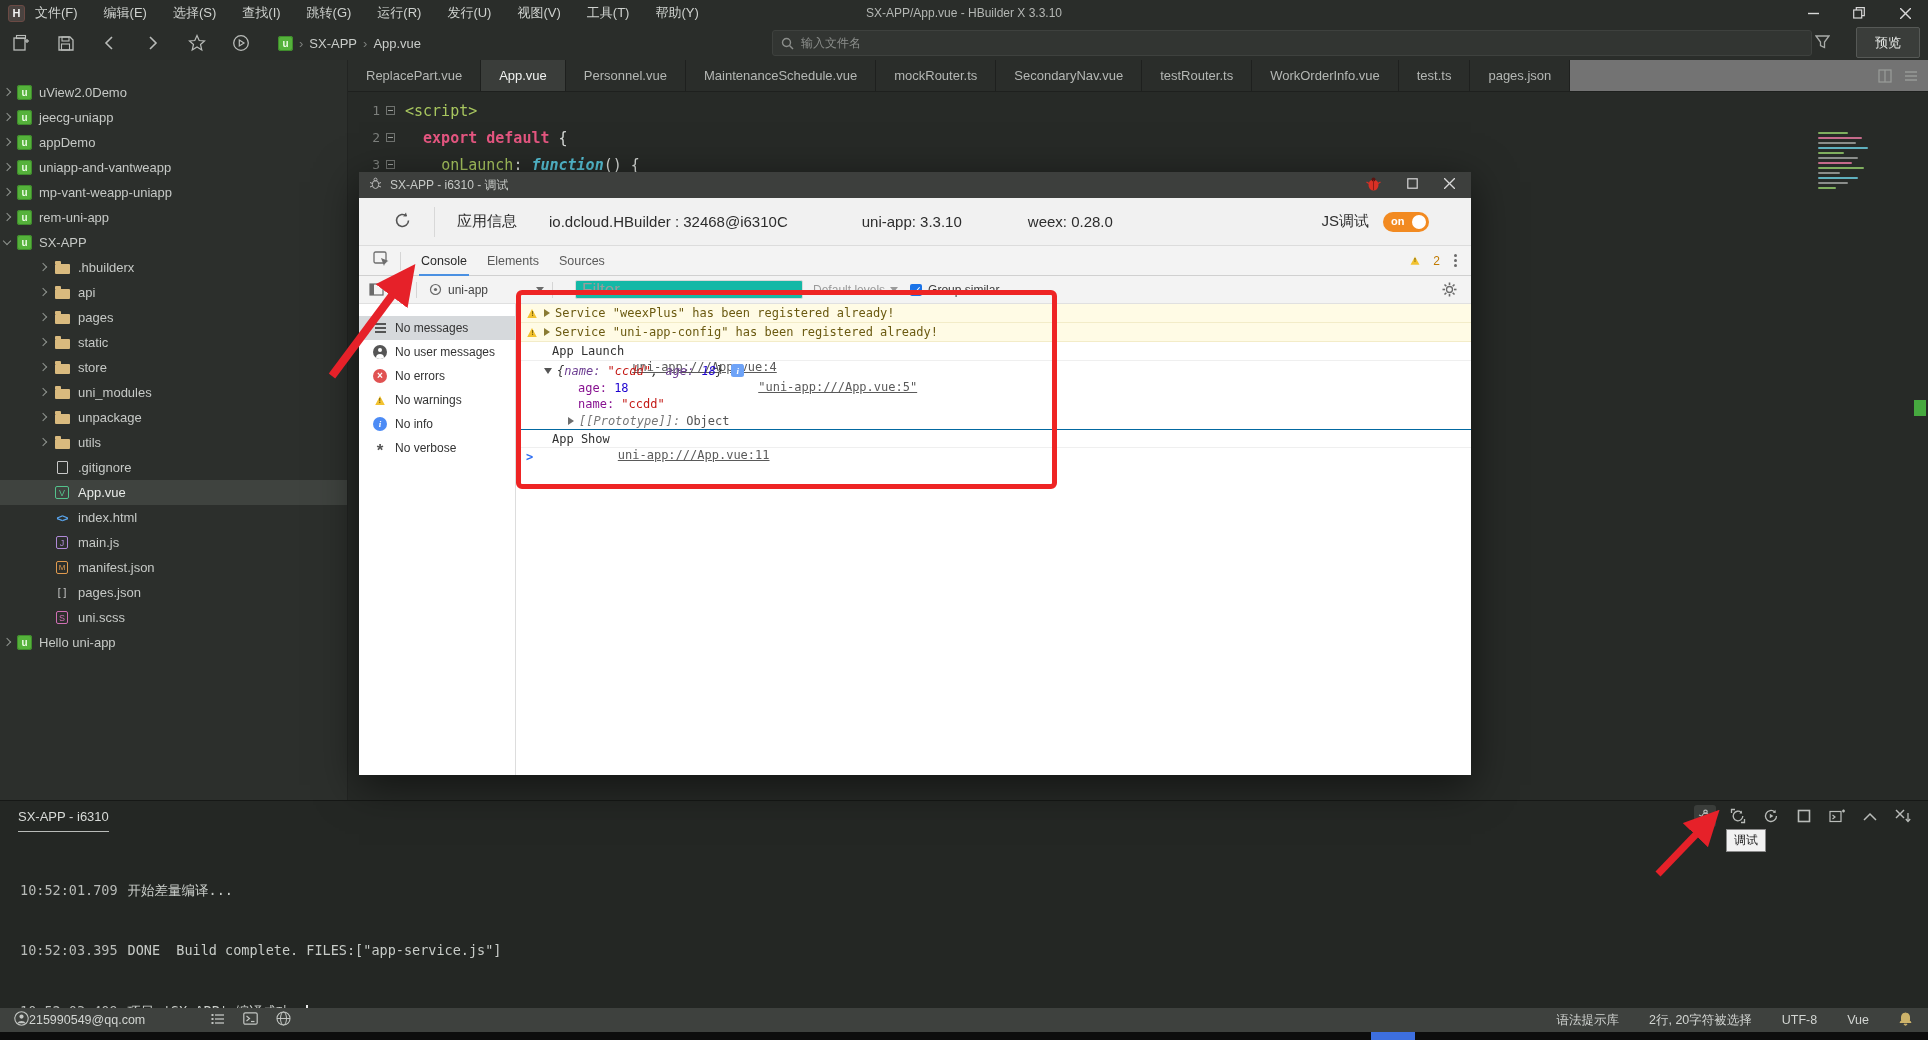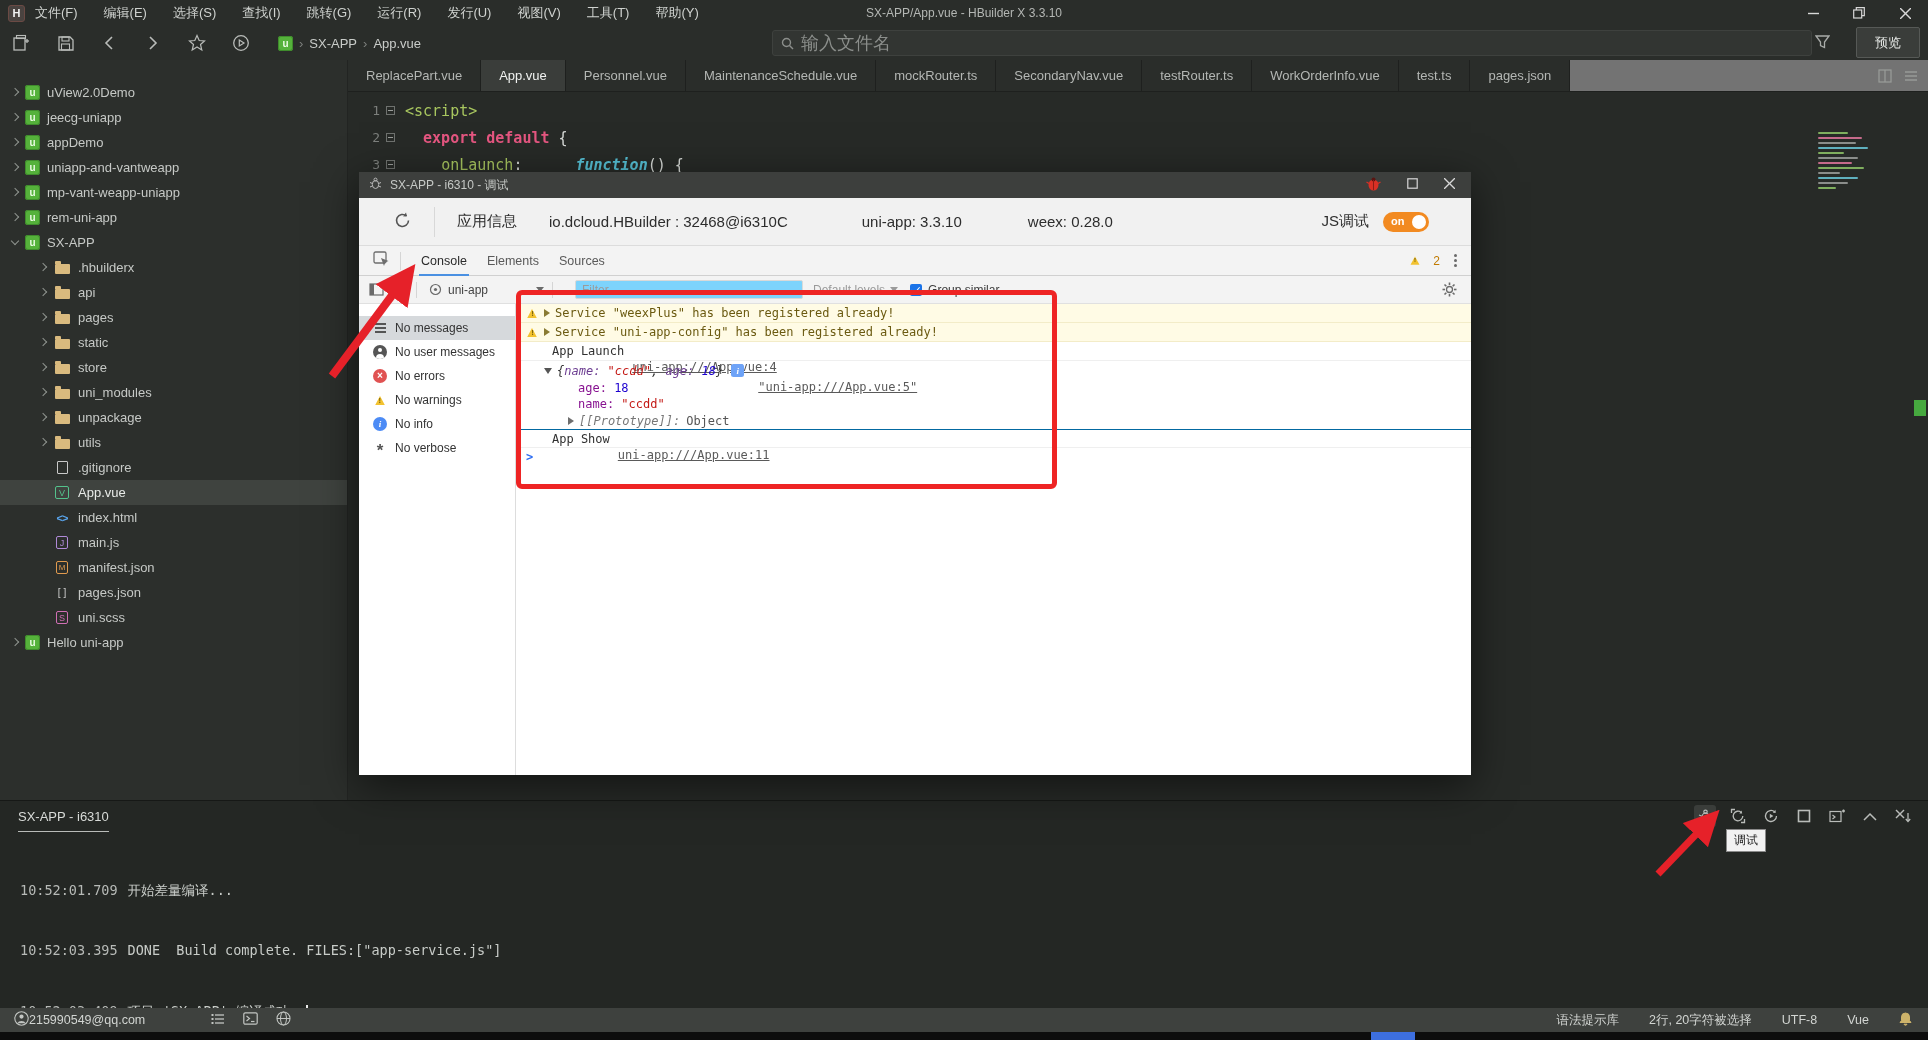--- a/index.html
+++ b/index.html
@@ -23,28 +23,28 @@
   .tb-ic { width:22px; height:22px; margin-left:22px; display:flex; align-items:center; justify-content:center; }
   .tb-ic:first-child{margin-left:10px;}
   .tb-ic svg{ stroke:#b9bcb9; fill:none; }
   .crumb { display:flex; align-items:center; margin-left:26px; color:#c9ccc9; font-size:13px; gap:6px;}
   .crumb .sep{ color:#7d807d; font-size:13px;}
   .crumb .sep::before{content:"\203A";}
   .ic-uni-sm{ width:15px; height:15px; background:#55b23b; border-radius:3px; box-shadow:inset 0 0 0 1px #3f8c2c; color:#eafbe2; font-size:10px; font-weight:bold; display:flex; align-items:center; justify-content:center;}
   .ic-uni-sm::before{content:"u";}
   .searchbox { position:absolute; left:772px; top:4px; width:1040px; height:26px; background:#323532; border:1px solid #3e413e; border-radius:3px; display:flex; align-items:center; padding:0 8px; }
   .searchbox svg{ stroke:#8b8e8b; fill:none; }
-  .searchbox input { flex:1; background:transparent; border:none; outline:none; color:#ffffff; font-size:18px; margin-left:7px; font-family:"Liberation Sans",sans-serif;}
+  .searchbox input { flex:1; background:transparent; border:none; outline:none; color:#ffffff; font-size:12px; margin-left:7px; font-family:"Liberation Sans",sans-serif;}
   .searchbox input::placeholder{ color:#8b8e8b; }
   .funnel { position:absolute; right:98px; top:8px; }
   .preview-btn { position:absolute; right:8px; top:1px; width:64px; height:31px; background:#3a3d3a; border:1px solid #565956; color:#e2e5e2; font-size:13px; display:flex; align-items:center; justify-content:center; border-radius:2px;}
 
   
   .sidebar { position:absolute; left:0; top:60px; width:348px; height:740px; background:#2c2f2c; padding-top:20px; overflow:hidden; border-right:1px solid #222422;}
-  .trow { height:25px; display:flex; align-items:center; color:#c6c9c6; font-size:13px; padding-left:8px; cursor:default;}
+  .trow { height:25px; display:flex; align-items:center; color:#c6c9c6; font-size:13px; cursor:default;}
   .trow.lvl1{ padding-left:36px; }
   .trow.sel{ background:#3f433f; color:#e8ebe8;}
   .chev{ width:14px; height:14px; flex:none; position:relative; margin-right:3px;}
   .chev::before{content:""; position:absolute; top:3px; left:4px; width:5px; height:5px; border-right:1.5px solid #8f948f; border-bottom:1.5px solid #8f948f; transform:rotate(-45deg);}
   .chev.down::before{ transform:rotate(45deg); top:2px;}
   .chev.blank::before{ display:none; }
   .fic{ width:18px; height:16px; flex:none; margin-right:7px; display:flex; align-items:center; justify-content:center; font-family:"Liberation Sans",sans-serif;}
   .ic-uni{ width:15px; height:15px; background:#55b23b; border-radius:3px; box-shadow:inset 0 0 0 1px #3f8c2c; color:#eafbe2; font-size:10px; font-weight:bold; display:flex; align-items:center; justify-content:center;}
   .ic-uni::before{content:"u";}
   .ic-folder{ position:relative; width:15px; height:10px; background:#d9ba7e; border-radius:1px; margin-top:3px;}
@@ -72,21 +72,21 @@
   .tabbar-icons svg{stroke:#9a9d9a;fill:none;}
   .code { position:absolute; left:0; top:32px; right:0; bottom:0; font-family:"DejaVu Sans Mono", monospace; font-size:15px; padding-top:5px;}
   .cline { height:27px; display:flex; align-items:center; }
   .lnum { width:32px; text-align:right; color:#7c7f7c; font-size:13px; flex:none;}
   .fold { width:9px; height:9px; border:1px solid #6f726f; margin-left:6px; position:relative; flex:none;}
   .fold::before{content:""; position:absolute; left:1px; right:1px; top:3px; height:1px; background:#9a9d9a;}
   .ctext { margin-left:10px; white-space:pre; color:#d8dbd8;}
   .tok-tag{ color:#a8c65f; }
   .tok-kw{ color:#e45680; font-weight:bold;}
   .tok-fn{ color:#a8c65f; }
-  .tok-cyan{ color:#56c1d6; font-style:italic; font-weight:bold;margin-left:44px;}
+  .tok-cyan{ color:#56c1d6; font-style:italic; font-weight:bold;}
   .tok-plain{ color:#d8dbd8; }
   .line26{ position:absolute; left:0; top:716px; }
   .minimap{ position:absolute; right:44px; top:40px; width:66px; display:flex; flex-direction:column; gap:3px;}
   .minimap div{ height:2px; border-radius:1px;}
   .scrollmark{ position:absolute; right:2px; top:308px; width:12px; height:16px; background:#46a93f;}
 
   
   .debugwin { position:absolute; left:359px; top:172px; width:1112px; height:603px; background:#ffffff; z-index:50; box-shadow:0 10px 40px rgba(0,0,0,0.55); }
   .dw-titlebar{ position:absolute; left:0; top:0; width:100%; height:26px; background:#3d3f3d; display:flex; align-items:center; color:#c6c9c6; font-size:12px;}
   .dw-titlebar .t-bug{ margin:0 8px 0 10px; }
@@ -110,21 +110,21 @@
   .dvtab.active::after{ content:""; position:absolute; left:8px; right:8px; bottom:0; height:2px; background:#4a90e2;}
   .dw-tabs-right{ margin-left:auto; display:flex; align-items:center; gap:14px; padding-right:14px;}
   .warnbadge{ display:flex; align-items:center; gap:4px; color:#c07a00; font-size:12px;}
   .kebab{ color:#6a6a6a; font-size:13px; letter-spacing:0; line-height:5px; display:flex; flex-direction:column; gap:2px;}
   .kebab i{ width:3px; height:3px; background:#6a6a6a; border-radius:50%;}
   .dw-toolbar{ position:absolute; left:0; top:104px; width:100%; height:28px; background:#f3f3f3; border-bottom:1px solid #e0e0e0; display:flex; align-items:center; font-size:12px; color:#444;}
   .dw-toolbar .vsep{ width:1px; height:16px; background:#d5d5d5; margin:0 8px;}
   .dw-toolbar .ticon{ margin-left:10px; display:flex; align-items:center;}
   .ctx-sel{ display:flex; align-items:center; gap:6px; margin-left:4px;}
   .caret-down{ width:0; height:0; border-left:4px solid transparent; border-right:4px solid transparent; border-top:5px solid #6a6a6a; margin-left:48px;}
-  .filter-input{ width:228px; height:19px; margin-left:14px; background:#7dd3fc; border:1px solid #d9d9d9; border-radius:2px; font-size:12px; color:#333; padding:0 6px; outline:none; font-family:"Liberation Sans",sans-serif;}
+  .filter-input{ width:228px; height:19px; margin-left:14px; background:#14b8a6; border:1px solid #d9d9d9; border-radius:2px; font-size:17px; color:#333; padding:0 6px; outline:none; font-family:"Liberation Sans",sans-serif;}
   .filter-input::placeholder{ color:#9b9b9b; }
   .levels{ margin-left:10px; color:#9a9a9a; display:flex; align-items:center; gap:5px;}
   .levels .cd{ border-top-color:#9a9a9a; margin-left:0;}
   .groupsim{ margin-left:12px; display:flex; align-items:center; gap:6px; color:#3c3c3c;}
   .chk{ width:12px; height:12px; background:#1a73e8; border-radius:2px; position:relative;}
   .chk::after{ content:""; position:absolute; left:3px; top:1px; width:4px; height:7px; border-right:1.6px solid #fff; border-bottom:1.6px solid #fff; transform:rotate(40deg);}
   .dw-gear-right{ margin-left:auto; padding-right:14px; display:flex; align-items:center;}
   .dw-body{ position:absolute; left:0; top:132px; right:0; bottom:0; display:flex; background:#fff;}
   .dw-side{ width:157px; border-right:1px solid #ddd; padding-top:12px; flex:none;}
   .frow{ height:24px; display:flex; align-items:center; padding-left:14px; font-size:12px; color:#333;}

